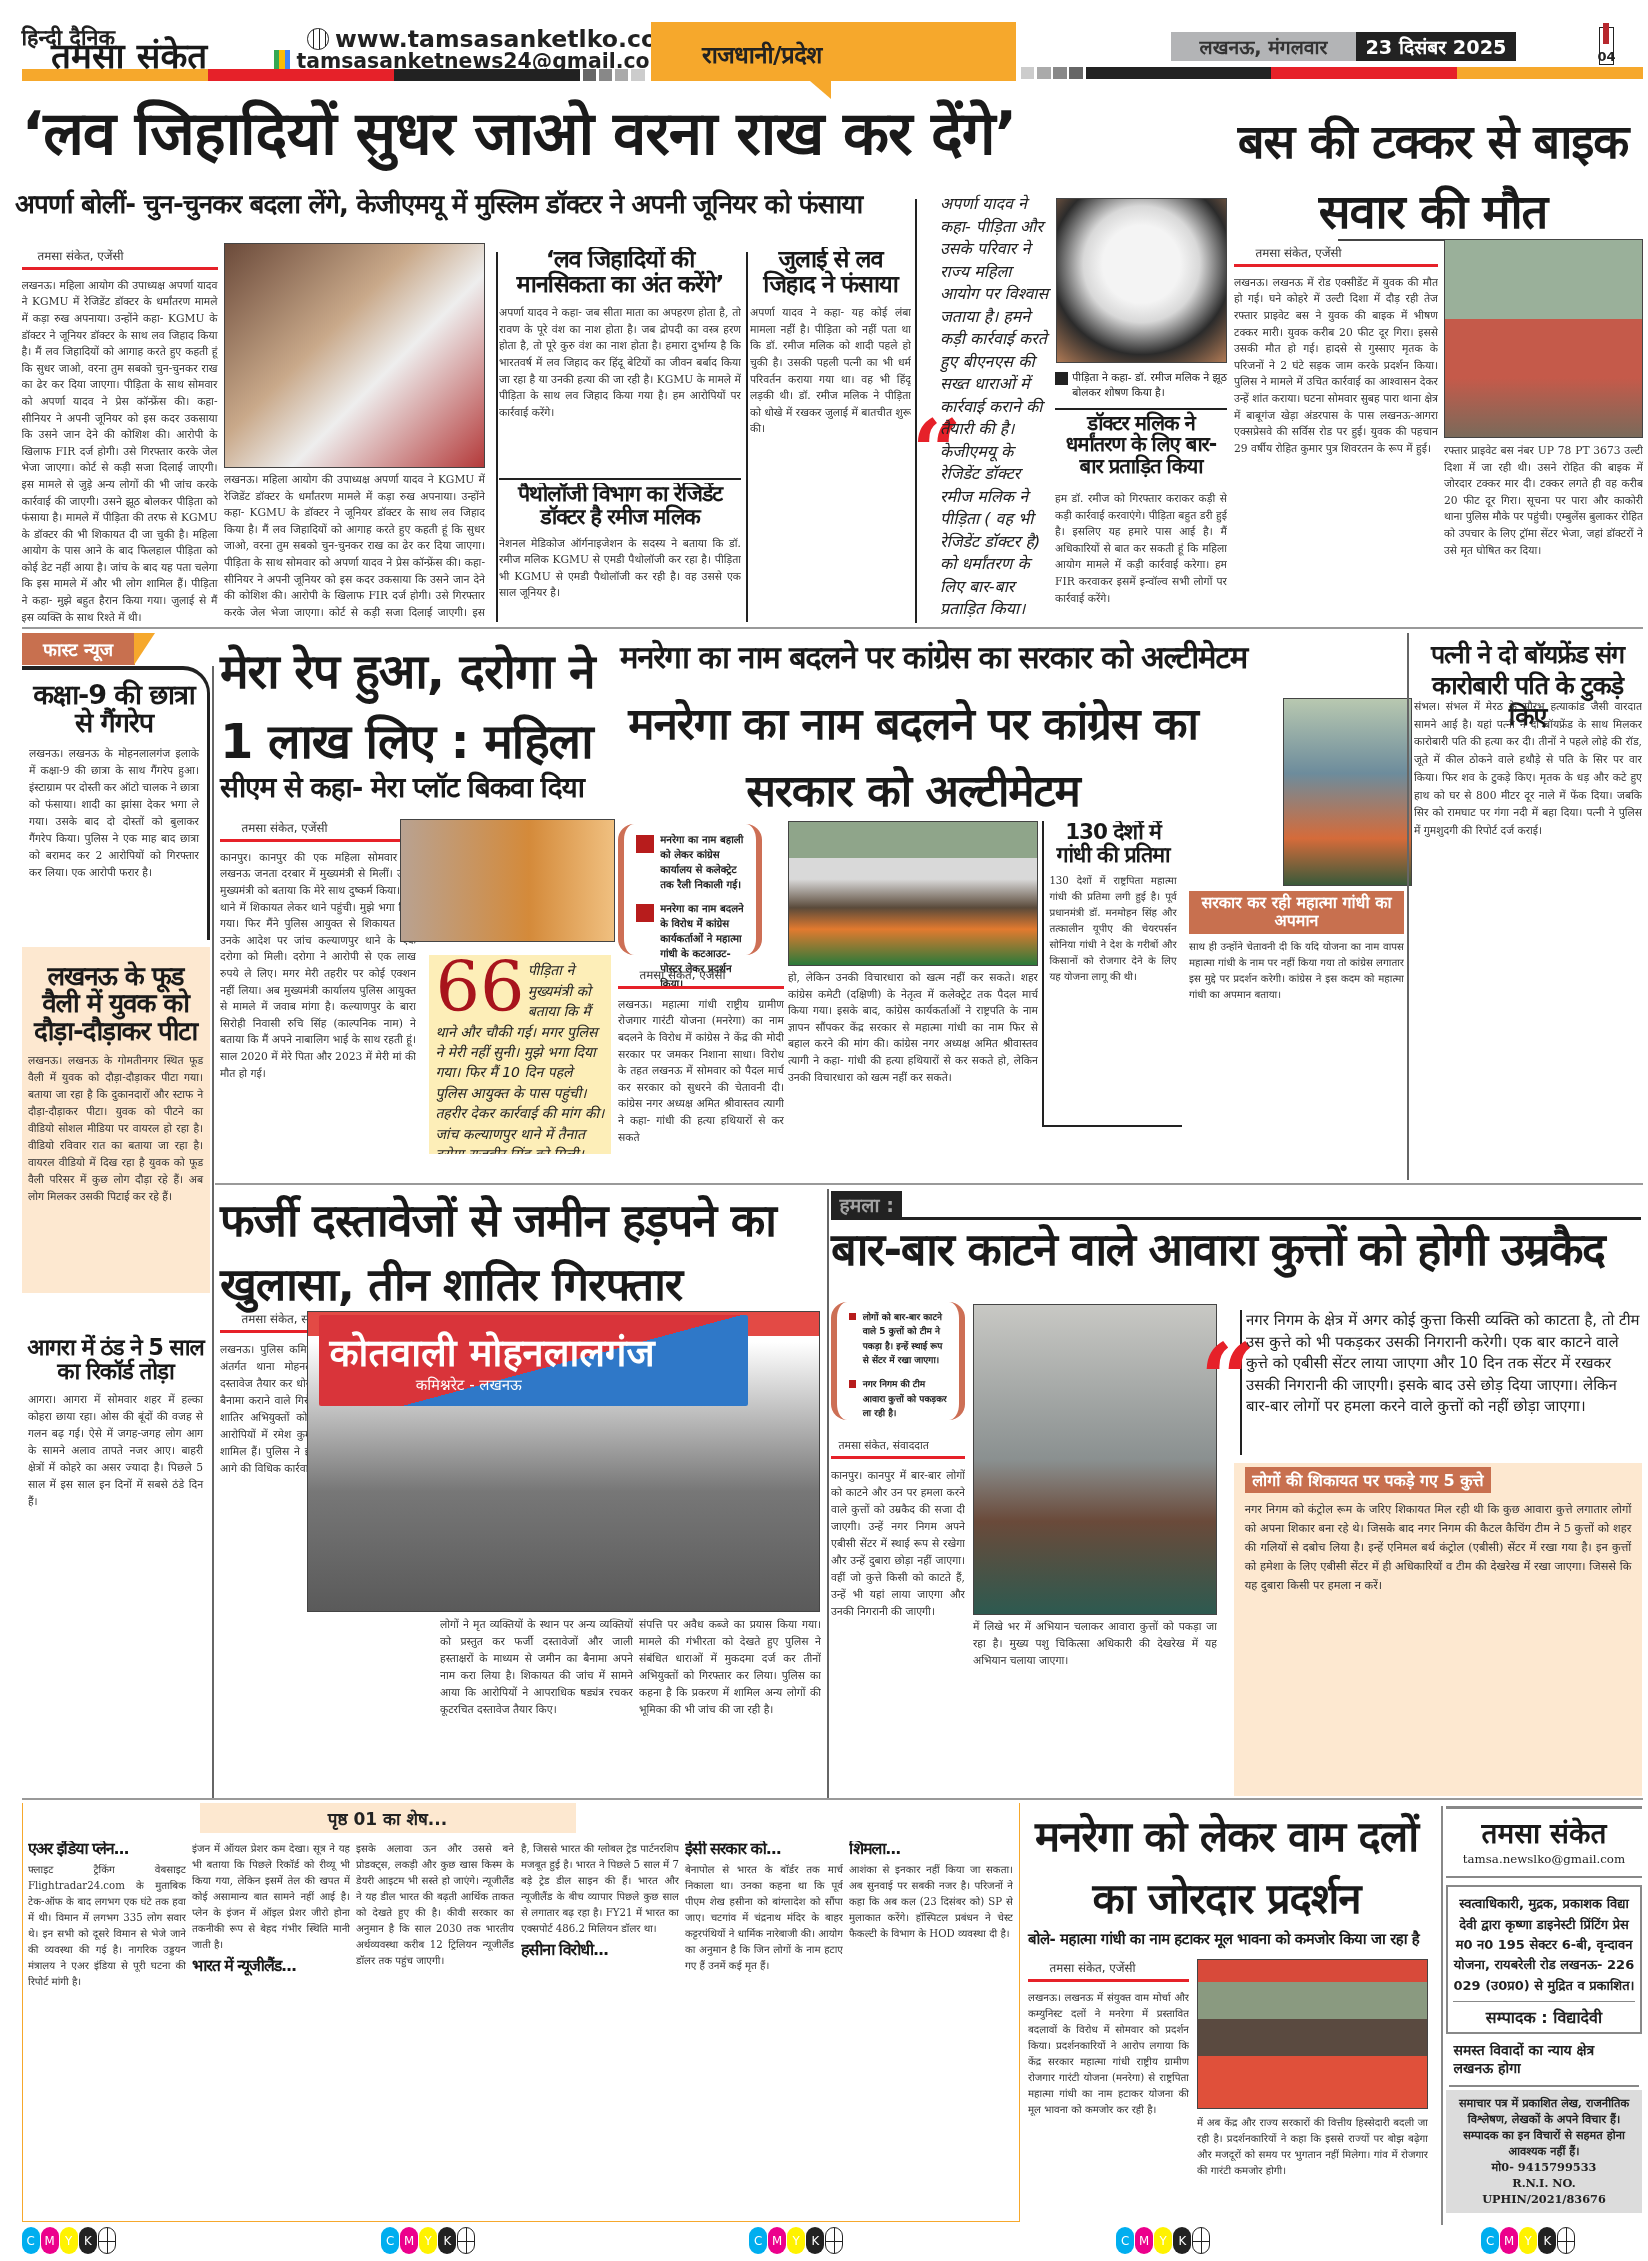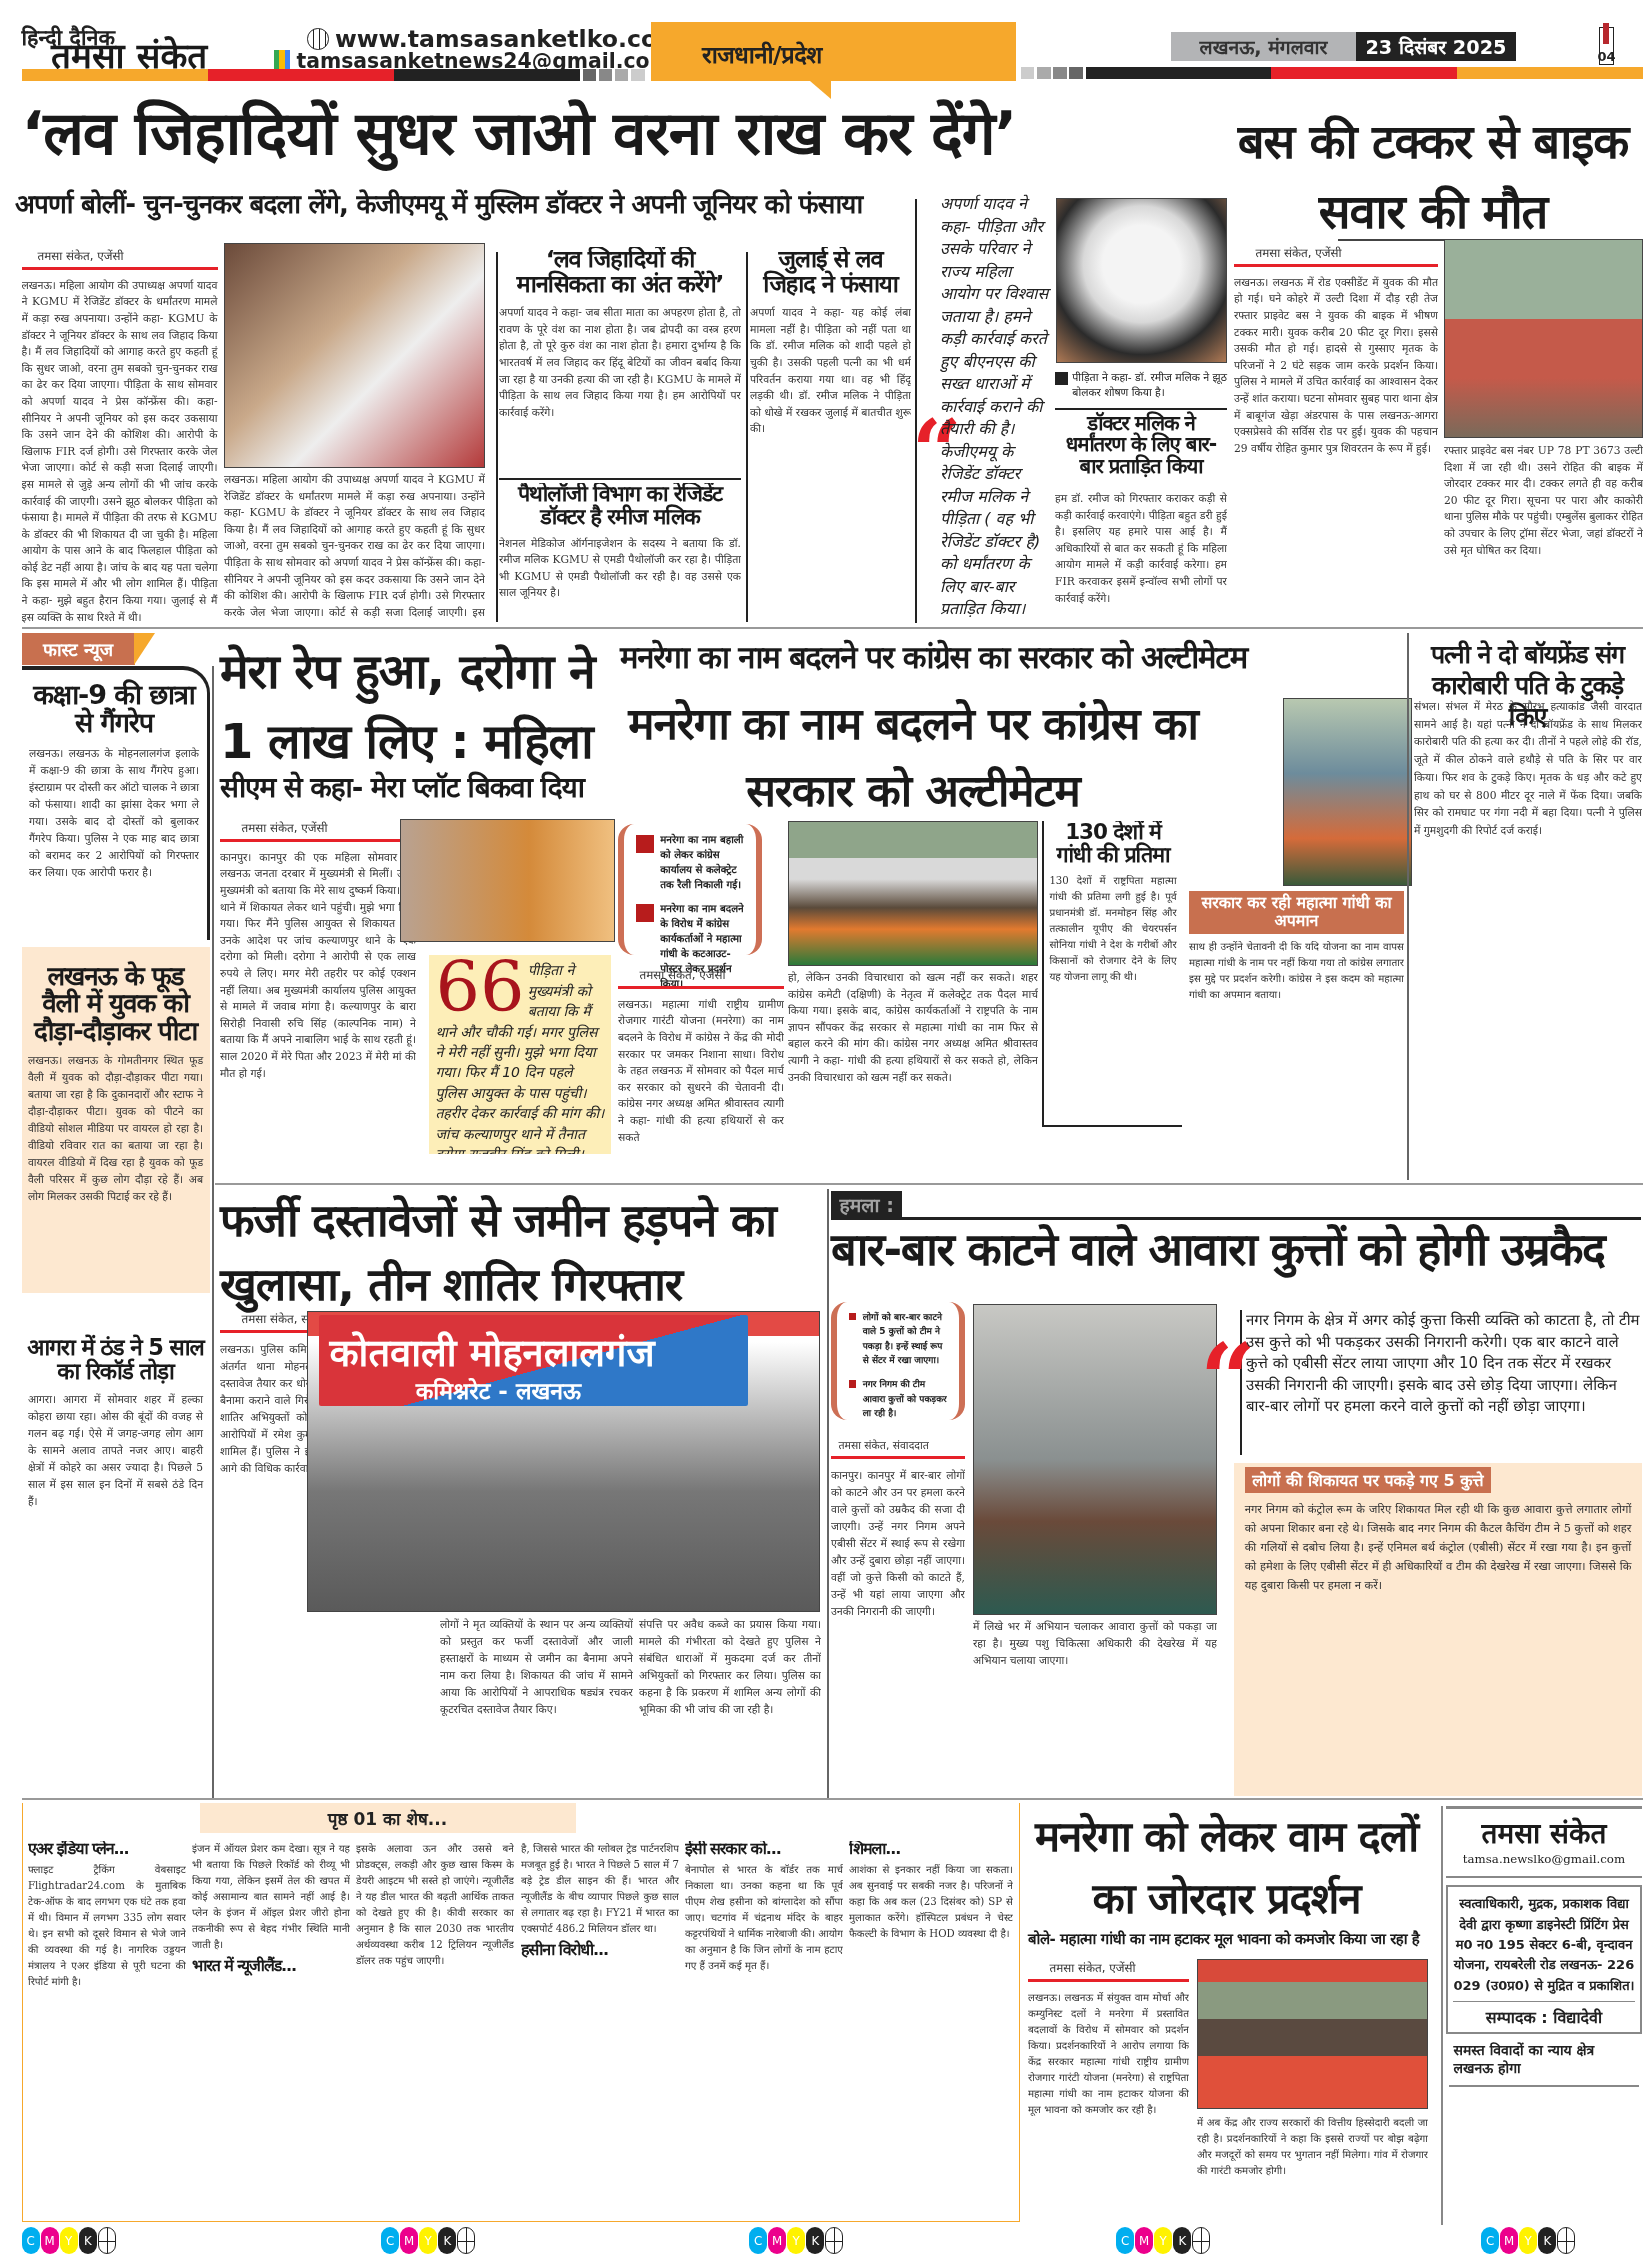--- a/index.html
+++ b/index.html
@@ -194,21 +194,21 @@
 <div class="hr" data-name="section-divider" style="left:215px;top:1183px;width:1428px;height:1.6px;background:#999"></div>
 
 <div class="abs hd" data-name="land-headline" style="left:220px;top:1189px;width:607px;font-size:45px;line-height:64px">फर्जी दस्तावेजों से जमीन हड़पने का खुलासा, तीन शातिर गिरफ्तार</div>
 <div class="col" data-name="land-body-col" style="left:220px;top:1310px;width:209px;height:392px">
   <div class="byline" data-name="byline" style="font-size:11.8px">तमसा संकेत, संवाददात</div>
   <div class="body" data-name="land-body" style="font-size:10.7px;line-height:17px">लखनऊ। पुलिस कमिश्नरेट लखनऊ के दक्षिणी जोन अंतर्गत थाना मोहनलालगंज पुलिस ने कूटरचित दस्तावेज तैयार कर धोखाधड़ी के जरिए पैतृक भूमि का बैनामा कराने वाले गिरोह का पर्दाफाश करते हुए तीन शातिर अभियुक्तों को गिरफ्तार किया है। गिरफ्तार आरोपियों में रमेश कुमार गिरि, अमान और खुर्शीदम शामिल हैं। पुलिस ने इनके खिलाफ मुकदमा दर्ज कर आगे की विधिक कार्रवाई शुरू कर दी है।</div>
 </div>
 <div class="photo" data-name="police-station-photo" style="left:307px;top:1311px;width:513px;height:301px;background:linear-gradient(180deg,#e34a45 0 8%,#fff 8% 10%,#777 60%,#5a5a5a)">
   <div data-name="police-station-sign" style="position:absolute;left:10.7px;top:2.7px;width:429px;height:91px;background:linear-gradient(165deg,#d9343a 55%,#2f78c8 55%);border-radius:2.1px">
     <div style="position:absolute;left:10.7px;top:10.7px;font-size:38px;font-weight:bold;color:#fff">कोतवाली मोहनलालगंज</div>
-    <div style="position:absolute;left:97px;top:59px;font-size:23px;font-weight:bold;color:#fff">कमिश्नरेट - लखनऊ</div>
+    <div style="position:absolute;left:97px;top:59px;font-size:15px;font-weight:normal;color:#fff">कमिश्नरेट - लखनऊ</div>
   </div>
 </div>
 <div class="col" data-name="land-body-col-2" style="left:440px;top:1616px;width:193px;height:182px">
   <div class="body" style="font-size:10.7px;line-height:17px">लोगों ने मृत व्यक्तियों के स्थान पर अन्य व्यक्तियों को प्रस्तुत कर फर्जी दस्तावेजों और जाली हस्ताक्षरों के माध्यम से जमीन का बैनामा अपने नाम करा लिया है। शिकायत की जांच में सामने आया कि आरोपियों ने आपराधिक षड्यंत्र रचकर कूटरचित दस्तावेज तैयार किए।</div>
 </div>
 <div class="col" data-name="land-body-col-3" style="left:639px;top:1616px;width:182px;height:182px">
   <div class="body" style="font-size:10.7px;line-height:17px">संपत्ति पर अवैध कब्जे का प्रयास किया गया। मामले की गंभीरता को देखते हुए पुलिस ने संबंधित धाराओं में मुकदमा दर्ज कर तीनों अभियुक्तों को गिरफ्तार कर लिया। पुलिस का कहना है कि प्रकरण में शामिल अन्य लोगों की भूमिका की भी जांच की जा रही है।</div>
 </div>
 <div class="vr" data-name="divider" style="left:827px;top:1189px;height:609px;width:1.6px;background:#666"></div>
 
@@ -288,20 +288,26 @@
   <div class="hd" data-name="imprint-name" style="font-size:28px;text-align:center;letter-spacing:0;margin-top:10.7px">तमसा संकेत</div>
   <div data-name="imprint-email" style="font-family:'DejaVu Serif',serif;font-size:11.8px;text-align:center;margin-top:3.2px;color:#222">tamsa.newslko@gmail.com</div>
   <div data-name="imprint-rule" style="height:2.7px;background:#888;margin-top:9.7px"></div>
   <div data-name="publisher-box" style="border:2.1px solid #888;margin-top:6.4px;padding:7.5px 5.4px 0;text-align:center">
     <div style="font-size:13px;line-height:20.4px;font-weight:bold;color:#222">स्वत्वाधिकारी, मुद्रक, प्रकाशक विद्या देवी द्वारा कृष्णा डाइनेस्टी प्रिंटिंग प्रेस म0 न0 195 सेक्टर 6-बी, वृन्दावन योजना, रायबरेली रोड लखनऊ- 226 029 (उ0प्र0) से मुद्रित व प्रकाशित।</div>
     <div style="height:1.6px;background:#888;margin:4.3px 0"></div>
     <div data-name="editor-name" style="font-size:16px;font-weight:bold;color:#222;padding-bottom:4px">सम्पादक : विद्यादेवी</div>
   </div>
   <div data-name="jurisdiction-note" style="font-size:14px;line-height:18px;color:#222;padding:6.4px 7.5px;font-weight:bold">समस्त विवादों का न्याय क्षेत्र लखनऊ होगा</div>
   <div style="height:1.6px;background:#888;margin:2.1px 3.2px"></div>
+  <div data-name="disclaimer-box" style="background:#dcdcdc;margin-top:3.2px;padding:5.4px;text-align:center;font-family:'DejaVu Serif',serif;font-weight:bold;color:#222">
+    <div style="font-size:11.3px;line-height:16px">समाचार पत्र में प्रकाशित लेख, राजनीतिक विश्लेषण, लेखकों के अपने विचार हैं। सम्पादक का इन विचारों से सहमत होना आवश्यक नहीं हैं।</div>
+    <div data-name="mobile-number" style="font-size:11.3px;line-height:16px">मो0- 9415799533</div>
+    <div data-name="rni-label" style="font-size:11.3px;line-height:16px">R.N.I. NO.</div>
+    <div data-name="rni-number" style="font-size:11.3px;line-height:16px">UPHIN/2021/83676</div>
+  </div>
 </div>
 
 <div class="cmyk" data-name="registration-marks" style="left:21.5px">
   <span data-name="cyan-mark" style="background:#00aeef">C</span>
   <span data-name="magenta-mark" style="background:#ec008c">M</span>
   <span data-name="yellow-mark" style="background:#fff200">Y</span>
   <span data-name="black-mark" style="background:#222">K</span>
   <span class="reg" data-name="crosshair-icon"></span>
 </div>
 <div class="cmyk" data-name="registration-marks" style="left:381px">

